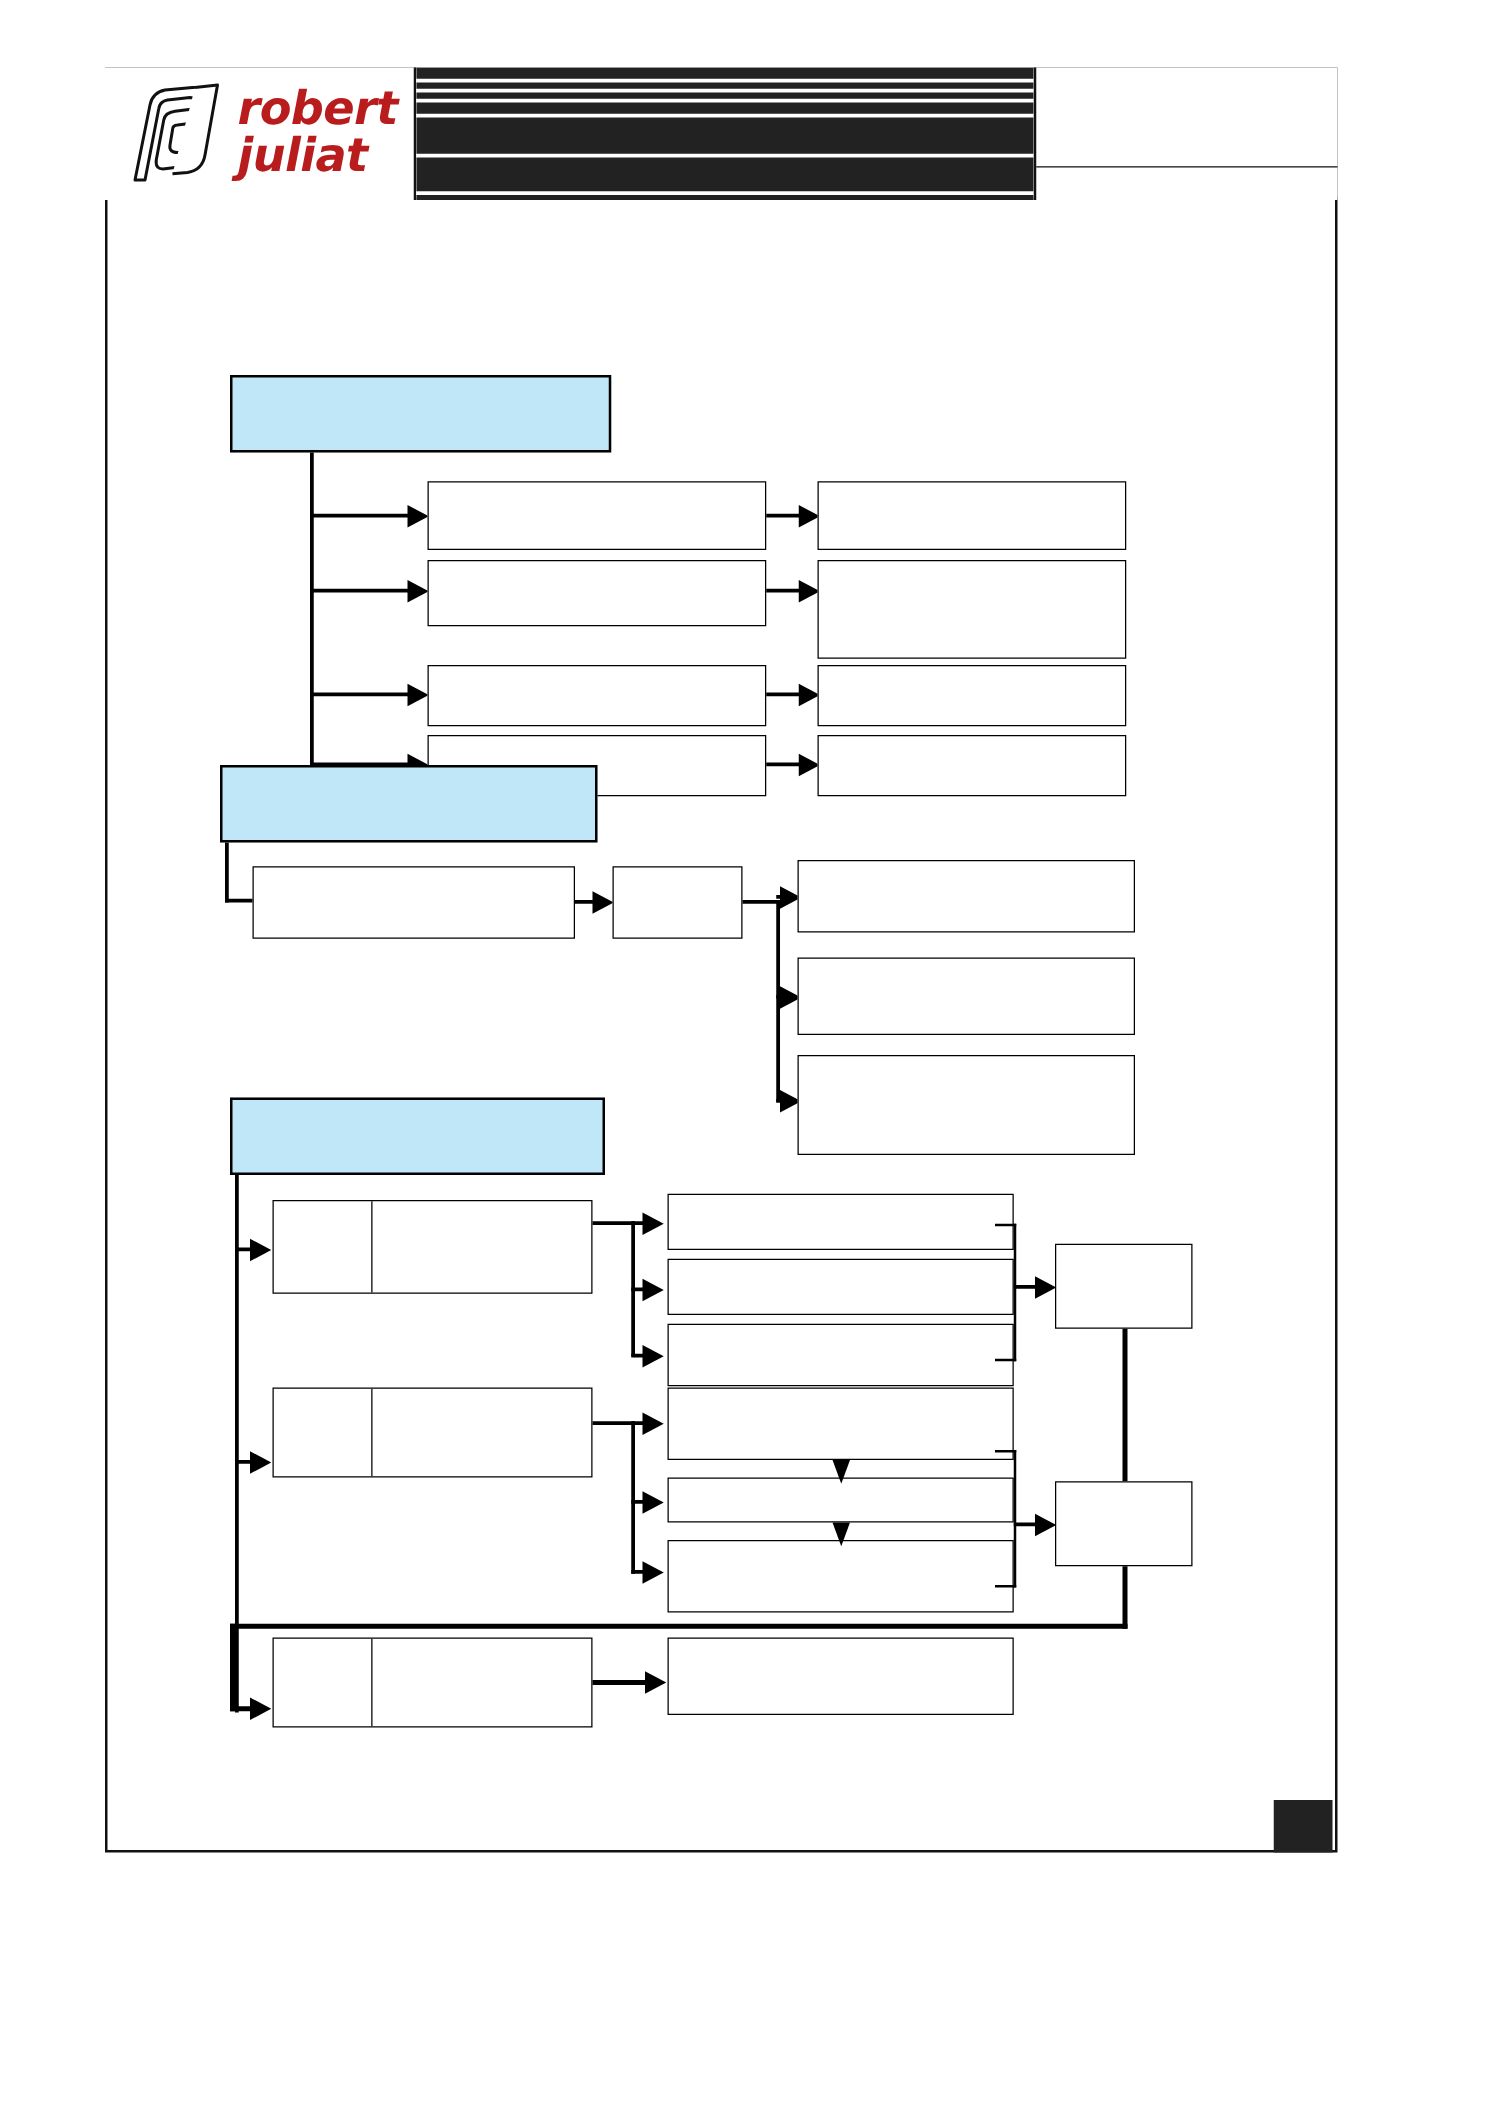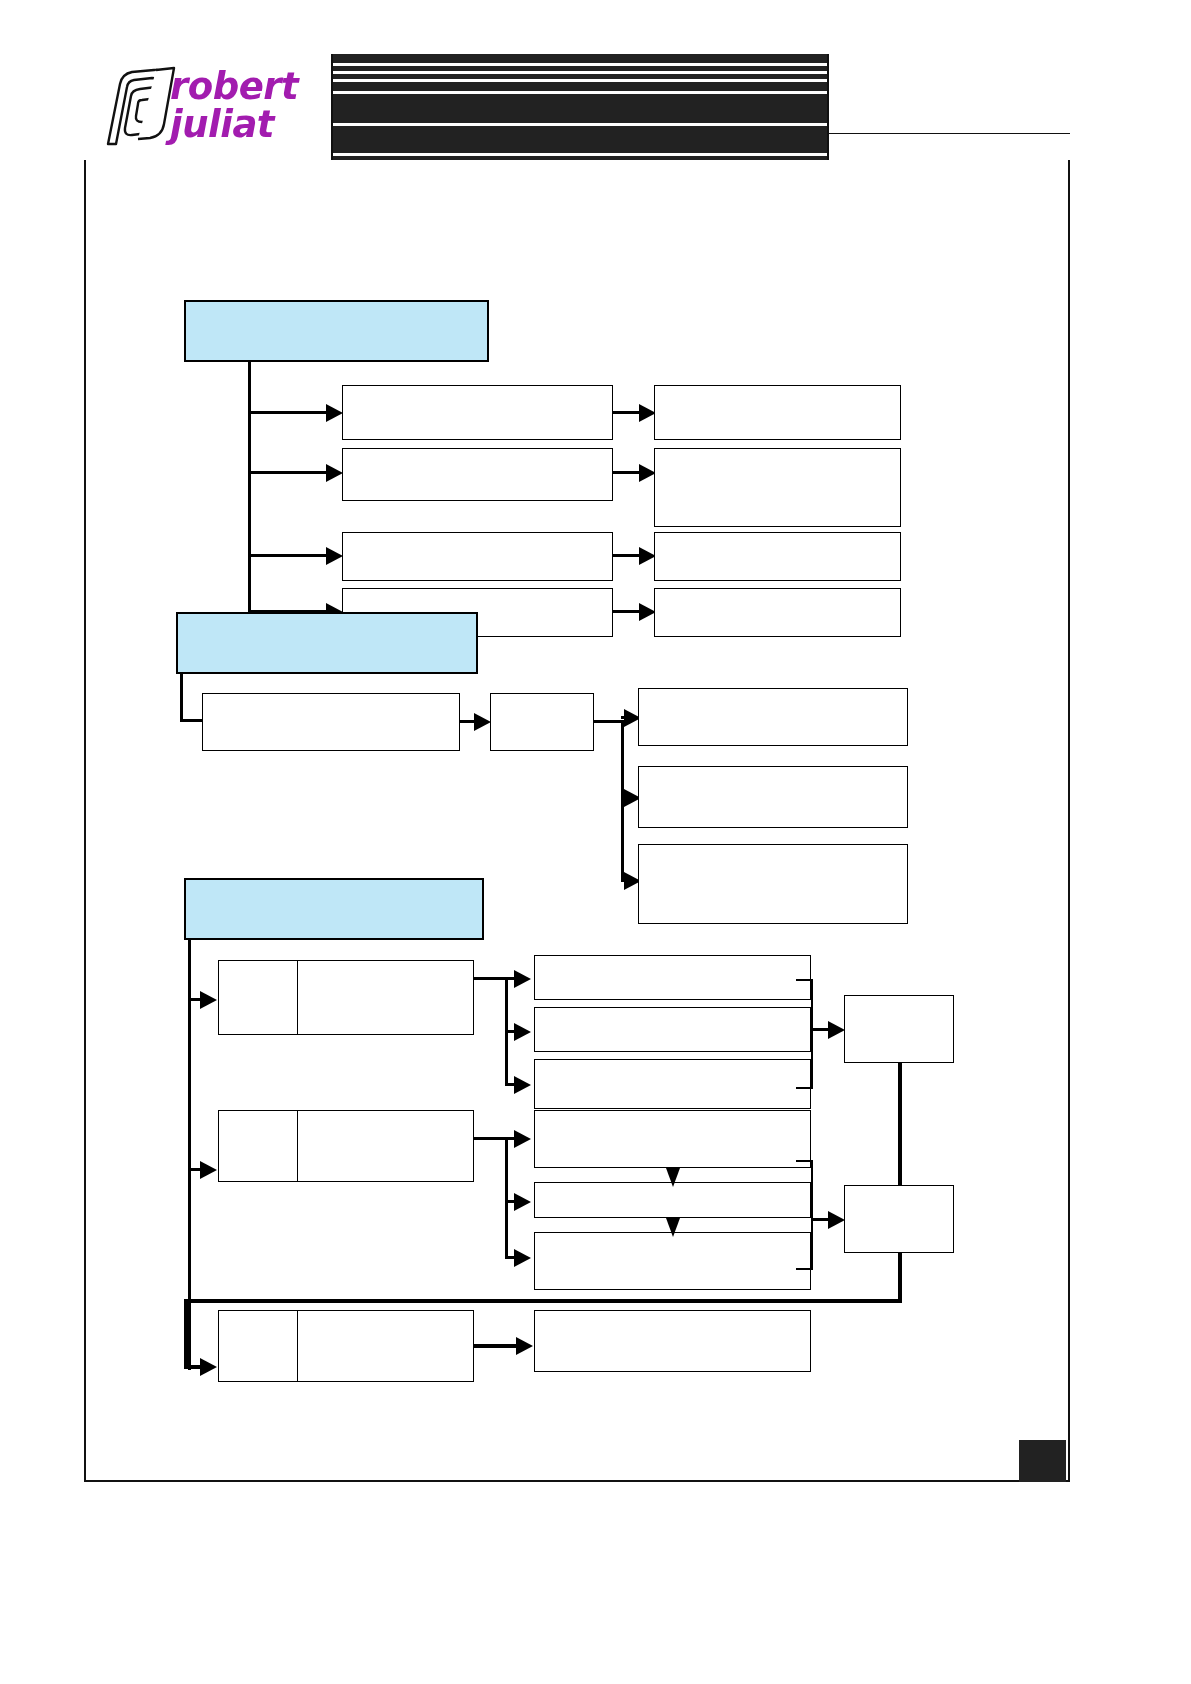--- a/index.html
+++ b/index.html
@@ -30,25 +30,25 @@
     position:absolute;left:0;top:0;width:249px;height:106px;
     border-right:2px solid #111;
     box-sizing:border-box;
     background:#fff;
   }
   #logo-wrap{
     position:absolute;left:14px;top:8px;width:225px;height:90px;
   }
   #logo-mark{position:absolute;left:0;top:4px;width:84px;height:82px;}
   #logo-words{
-    position:absolute;left:72px;top:6px;
+    position:absolute;left:92px;top:6px;
     font-family:"DejaVu Sans", sans-serif;
     font-weight:700;font-style:italic;
     font-size:37px;line-height:38px;
-    letter-spacing:-0.5px;color:#a21caf;
+    letter-spacing:-0.5px;color:#b91c1c;
   }
 
   
   #title-cell{
     position:absolute;left:249px;top:0;width:494px;height:106px;
     background:#fff;overflow:hidden;
   }
   .redact{position:absolute;left:0;background:#222;}
 
   #right-cell{

